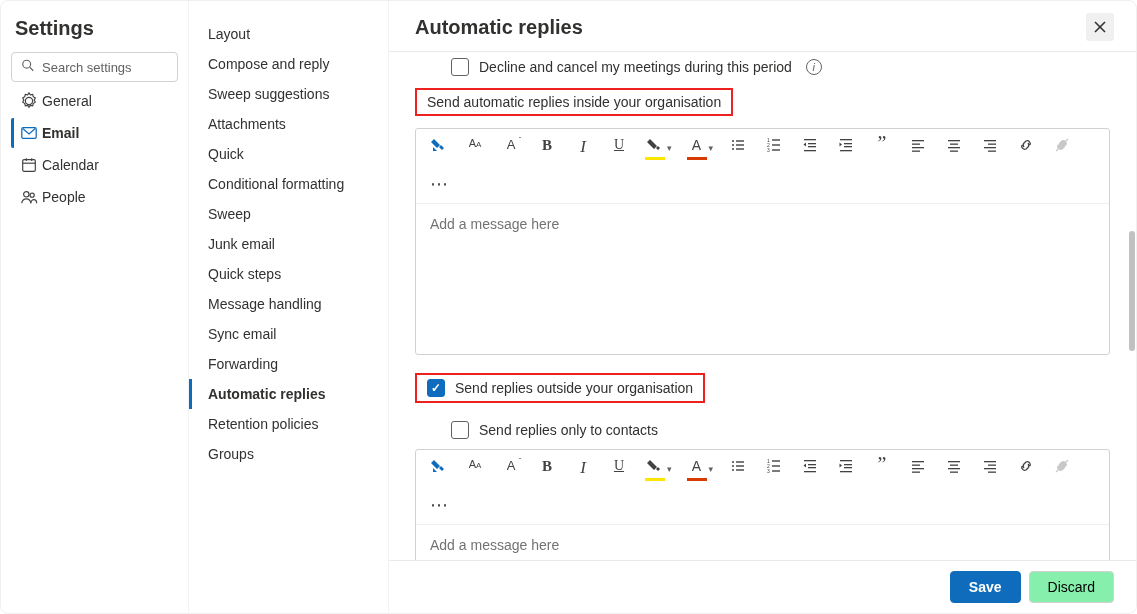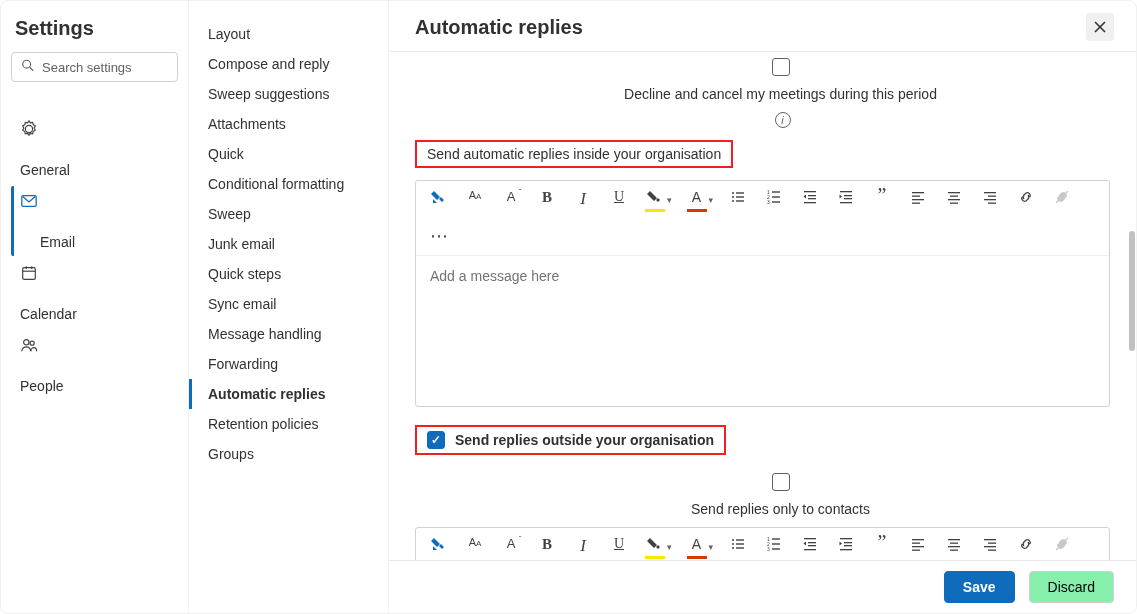--- a/index.html
+++ b/index.html
@@ -26,21 +26,21 @@
     padding: 12px 10px;
     border-right: 1px solid #f3f3f3;
   }
   .settings-title {
     font-size: 20px;
     font-weight: 600;
     padding: 4px 4px 12px 4px;
   }
   .search-wrap {
     position: relative;
-    margin-bottom: 32px;
+    margin-bottom: 4px;
   }
   .search-icon {
     position: absolute;
     left: 10px;
     top: 50%;
     transform: translateY(-50%);
     color: #616161;
     font-size: 13px;
   }
   .search-input {
@@ -49,33 +49,32 @@
     padding: 4px 8px 4px 30px;
     border: 1px solid #d1d1d1;
     border-radius: 4px;
     font-size: 13px;
     color: #323130;
   }
   .search-input::placeholder { color: #616161; }
   .cat-list { list-style: none; }
   .cat-item {
     display: flex;
-    align-items: flex-start;
-    gap: 24px;
+    align-items: center;
+    gap: 4px;
     padding: 6px 6px;
     margin-bottom: 2px;
     cursor: pointer;
     border-left: 3px solid transparent;
     border-radius: 2px;
-    flex-direction: column;
   }
   .cat-item.active {
     border-left: 3px solid #0f6cbd;
   }
-  .cat-item.active .cat-label { font-weight: 400; margin-left: 20px; }
+  .cat-item.active .cat-label { font-weight: 700; }
   .cat-icon {
     width: 18px;
     height: 18px;
     display: inline-flex;
     align-items: center;
     justify-content: center;
     color: #424242;
   }
   .cat-item.active .cat-icon { color: #0f6cbd; }
   .cat-icon svg { width: 18px; height: 18px; }
@@ -164,21 +163,21 @@
     border: 1px solid #616161;
     border-radius: 50%;
     display: inline-flex;
     align-items: center;
     justify-content: center;
     font-size: 11px;
     font-style: italic;
     color: #616161;
     margin-left: 4px;
   }
-  .indent { margin-left: 36px; flex-direction: column; }
+  .indent { margin-left: 36px; }
   .redbox {
     border: 2.5px solid #ef2020;
     padding: 4px 10px;
     display: inline-block;
     margin: 2px 0 12px 0;
   }
   .redbox.wide { min-width: 280px; }
   .section-label {
     font-size: 14px;
     color: #323130;
@@ -245,21 +244,21 @@
   .ed-body {
     padding: 12px 14px;
     min-height: 150px;
     color: #737373;
     font-size: 14px;
   }
   .ed-body.short { min-height: 110px; }
   .ftr {
     display: flex;
     justify-content: flex-end;
-    gap: 14px;
+    gap: 8px;
     padding: 10px 22px;
     border-top: 1px solid #eaeaea;
   }
   .btn {
     height: 32px;
     padding: 0 18px;
     border-radius: 4px;
     font-size: 14px;
     cursor: pointer;
     border: 1px solid #d1d1d1;
@@ -345,22 +344,22 @@
     <ul class="sub-list">
       <li class="sub-item">Layout</li>
       <li class="sub-item">Compose and reply</li>
       <li class="sub-item">Sweep suggestions</li>
       <li class="sub-item">Attachments</li>
       <li class="sub-item">Quick</li>
       <li class="sub-item">Conditional formatting</li>
       <li class="sub-item">Sweep</li>
       <li class="sub-item">Junk email</li>
       <li class="sub-item">Quick steps</li>
+      <li class="sub-item">Message handling</li>
       <li class="sub-item">Sync email</li>
-      <li class="sub-item">Message handling</li>
       <li class="sub-item">Forwarding</li>
       <li class="sub-item active">Automatic replies</li>
       <li class="sub-item">Retention policies</li>
       <li class="sub-item">Groups</li>
     </ul>
   </div>
 
   <div class="col3">
     <div class="hdr">
       <h2>Automatic replies</h2>
@@ -485,21 +484,21 @@
                 <path fill="none" stroke="#c8c8c8" stroke-width="1.3" d="M6 10a3 3 0 010-4l2-2a3 3 0 014 4M10 6a3 3 0 010 4l-2 2a3 3 0 01-4-4"></path>
                 <line x1="2" y1="14" x2="14" y2="2" stroke="#c8c8c8" stroke-width="1.3"></line>
               </svg>
             </span>
           <span class="tbtn more-i"></span>
         </div>
         <div class="ed-body">Add a message here</div>
       </div>
 
       <span class="redbox wide">
-        <span class="cb-row" style="margin:0;font-weight:bold;">
+        <span class="cb-row" style="margin:0;">
           <span class="cb checked"></span>
           <span>Send replies outside your organisation</span>
         </span>
       </span>
 
       <div class="cb-row indent" style="margin-top:6px;">
         <span class="cb"></span>
         <span>Send replies only to contacts</span>
       </div>
 

